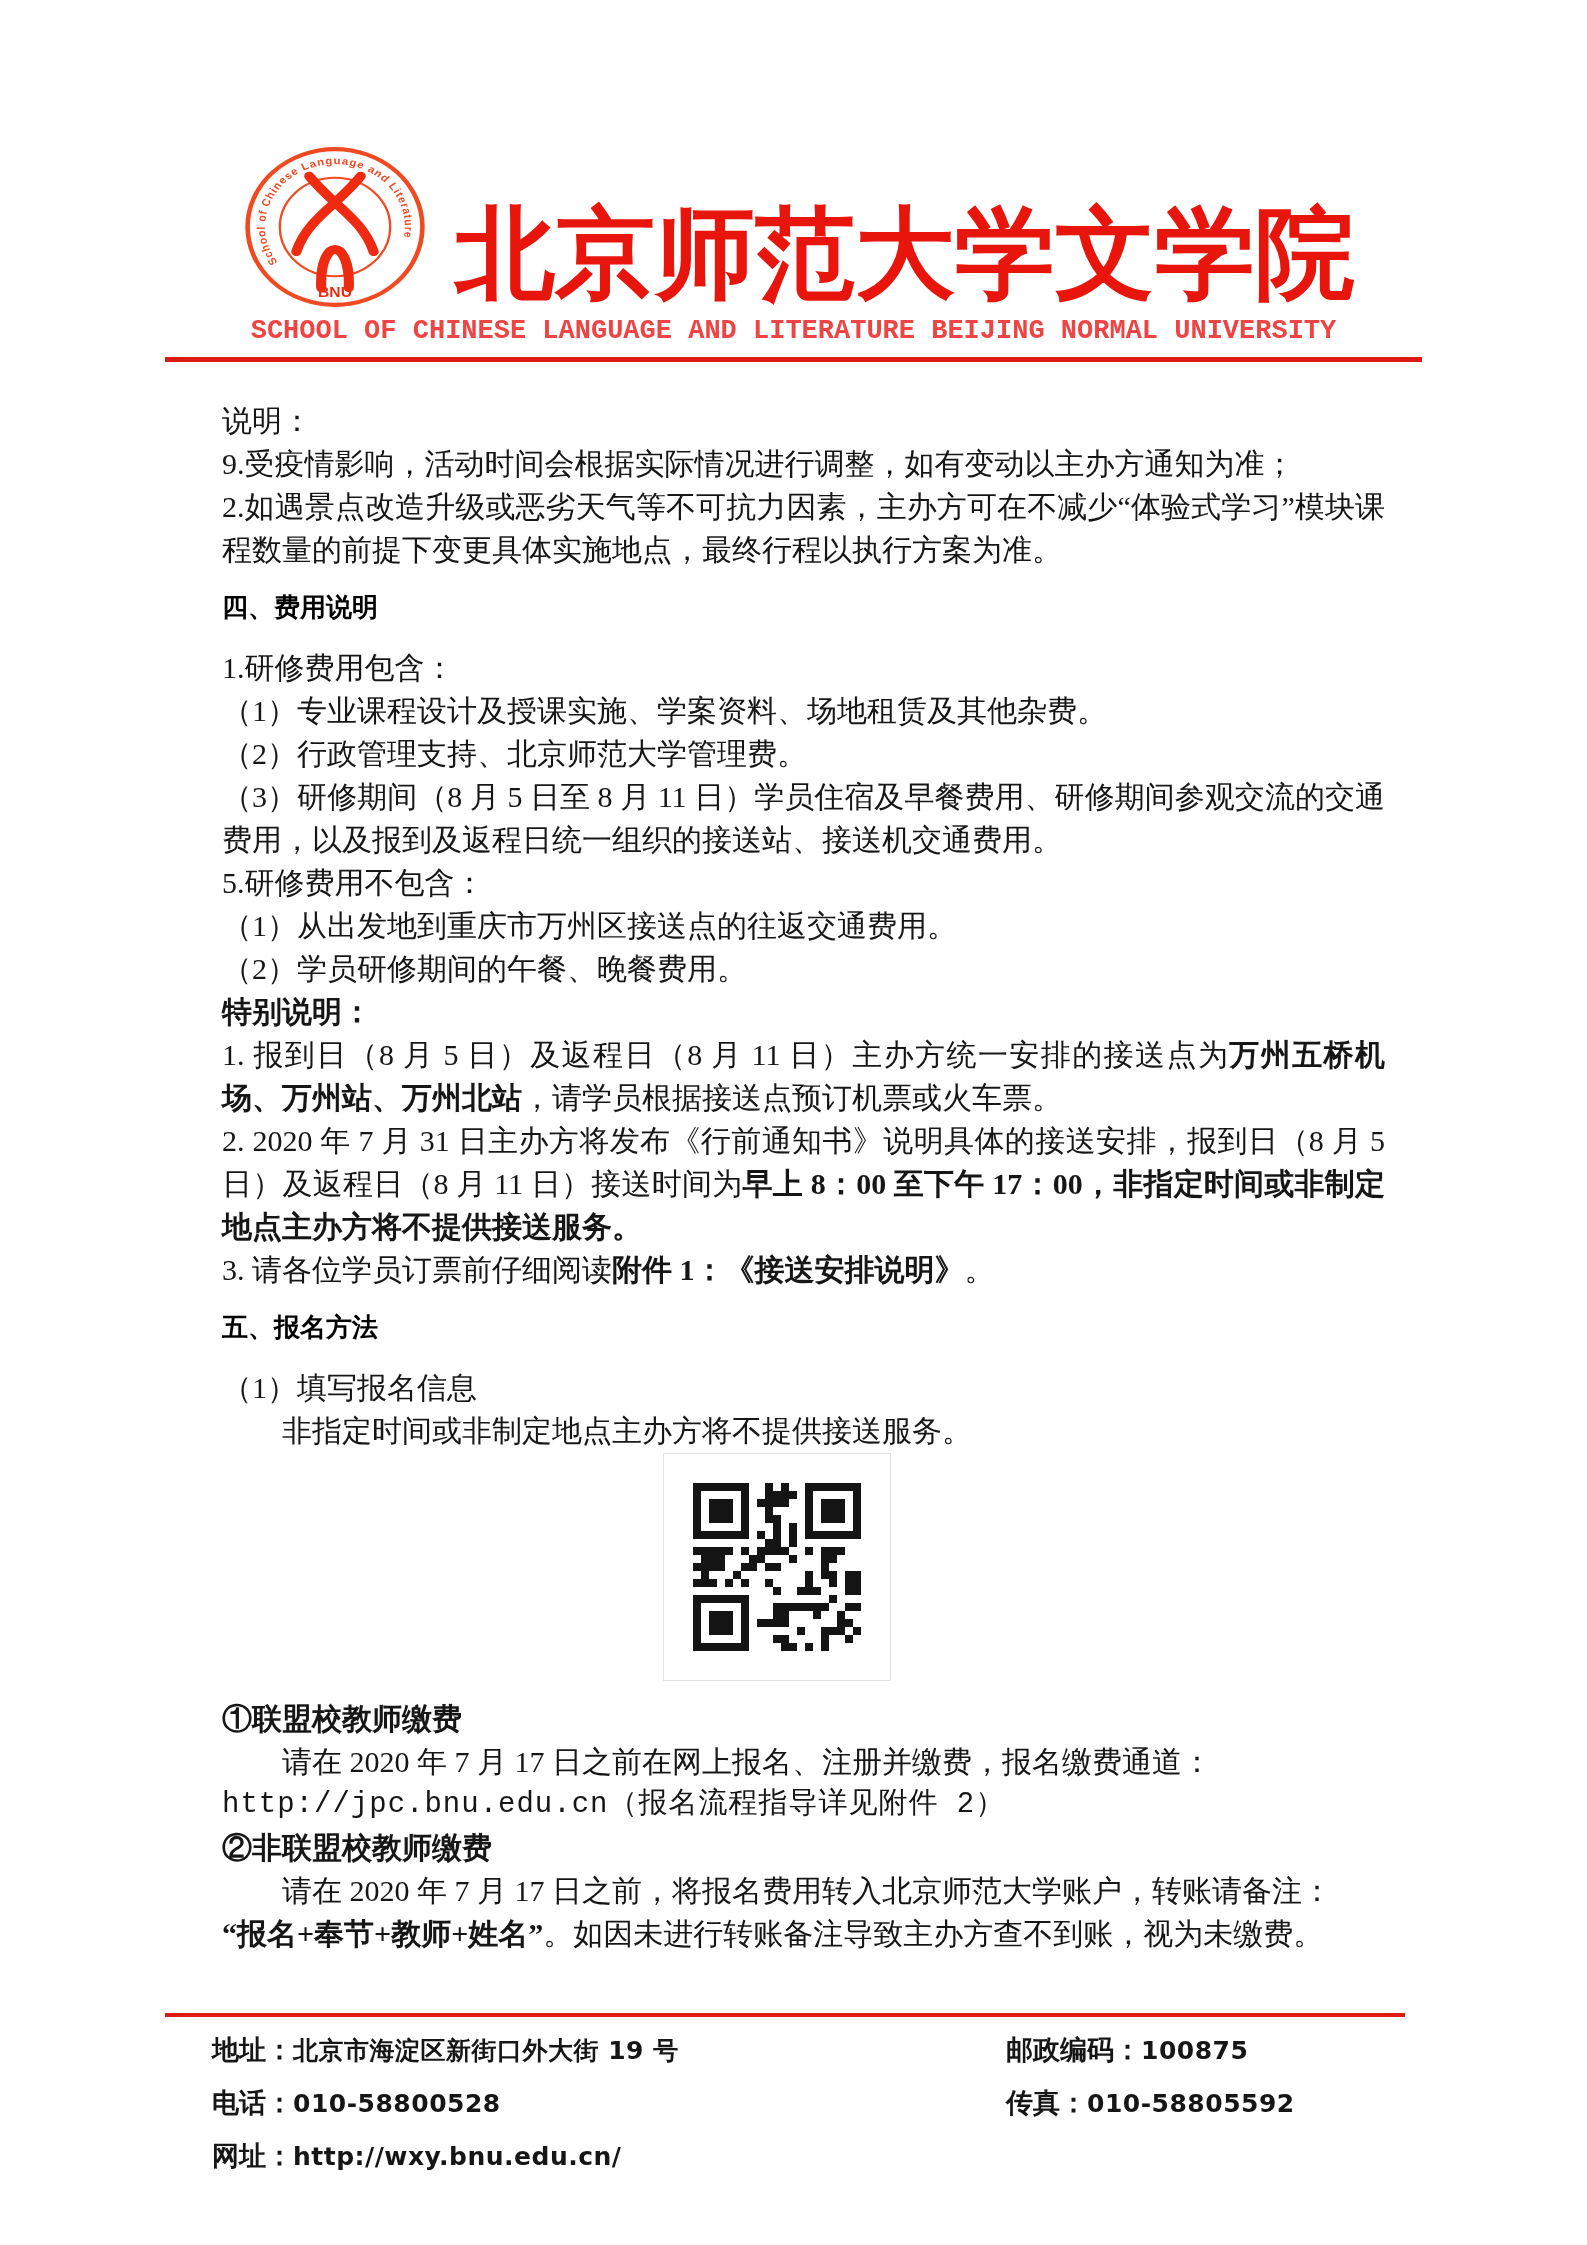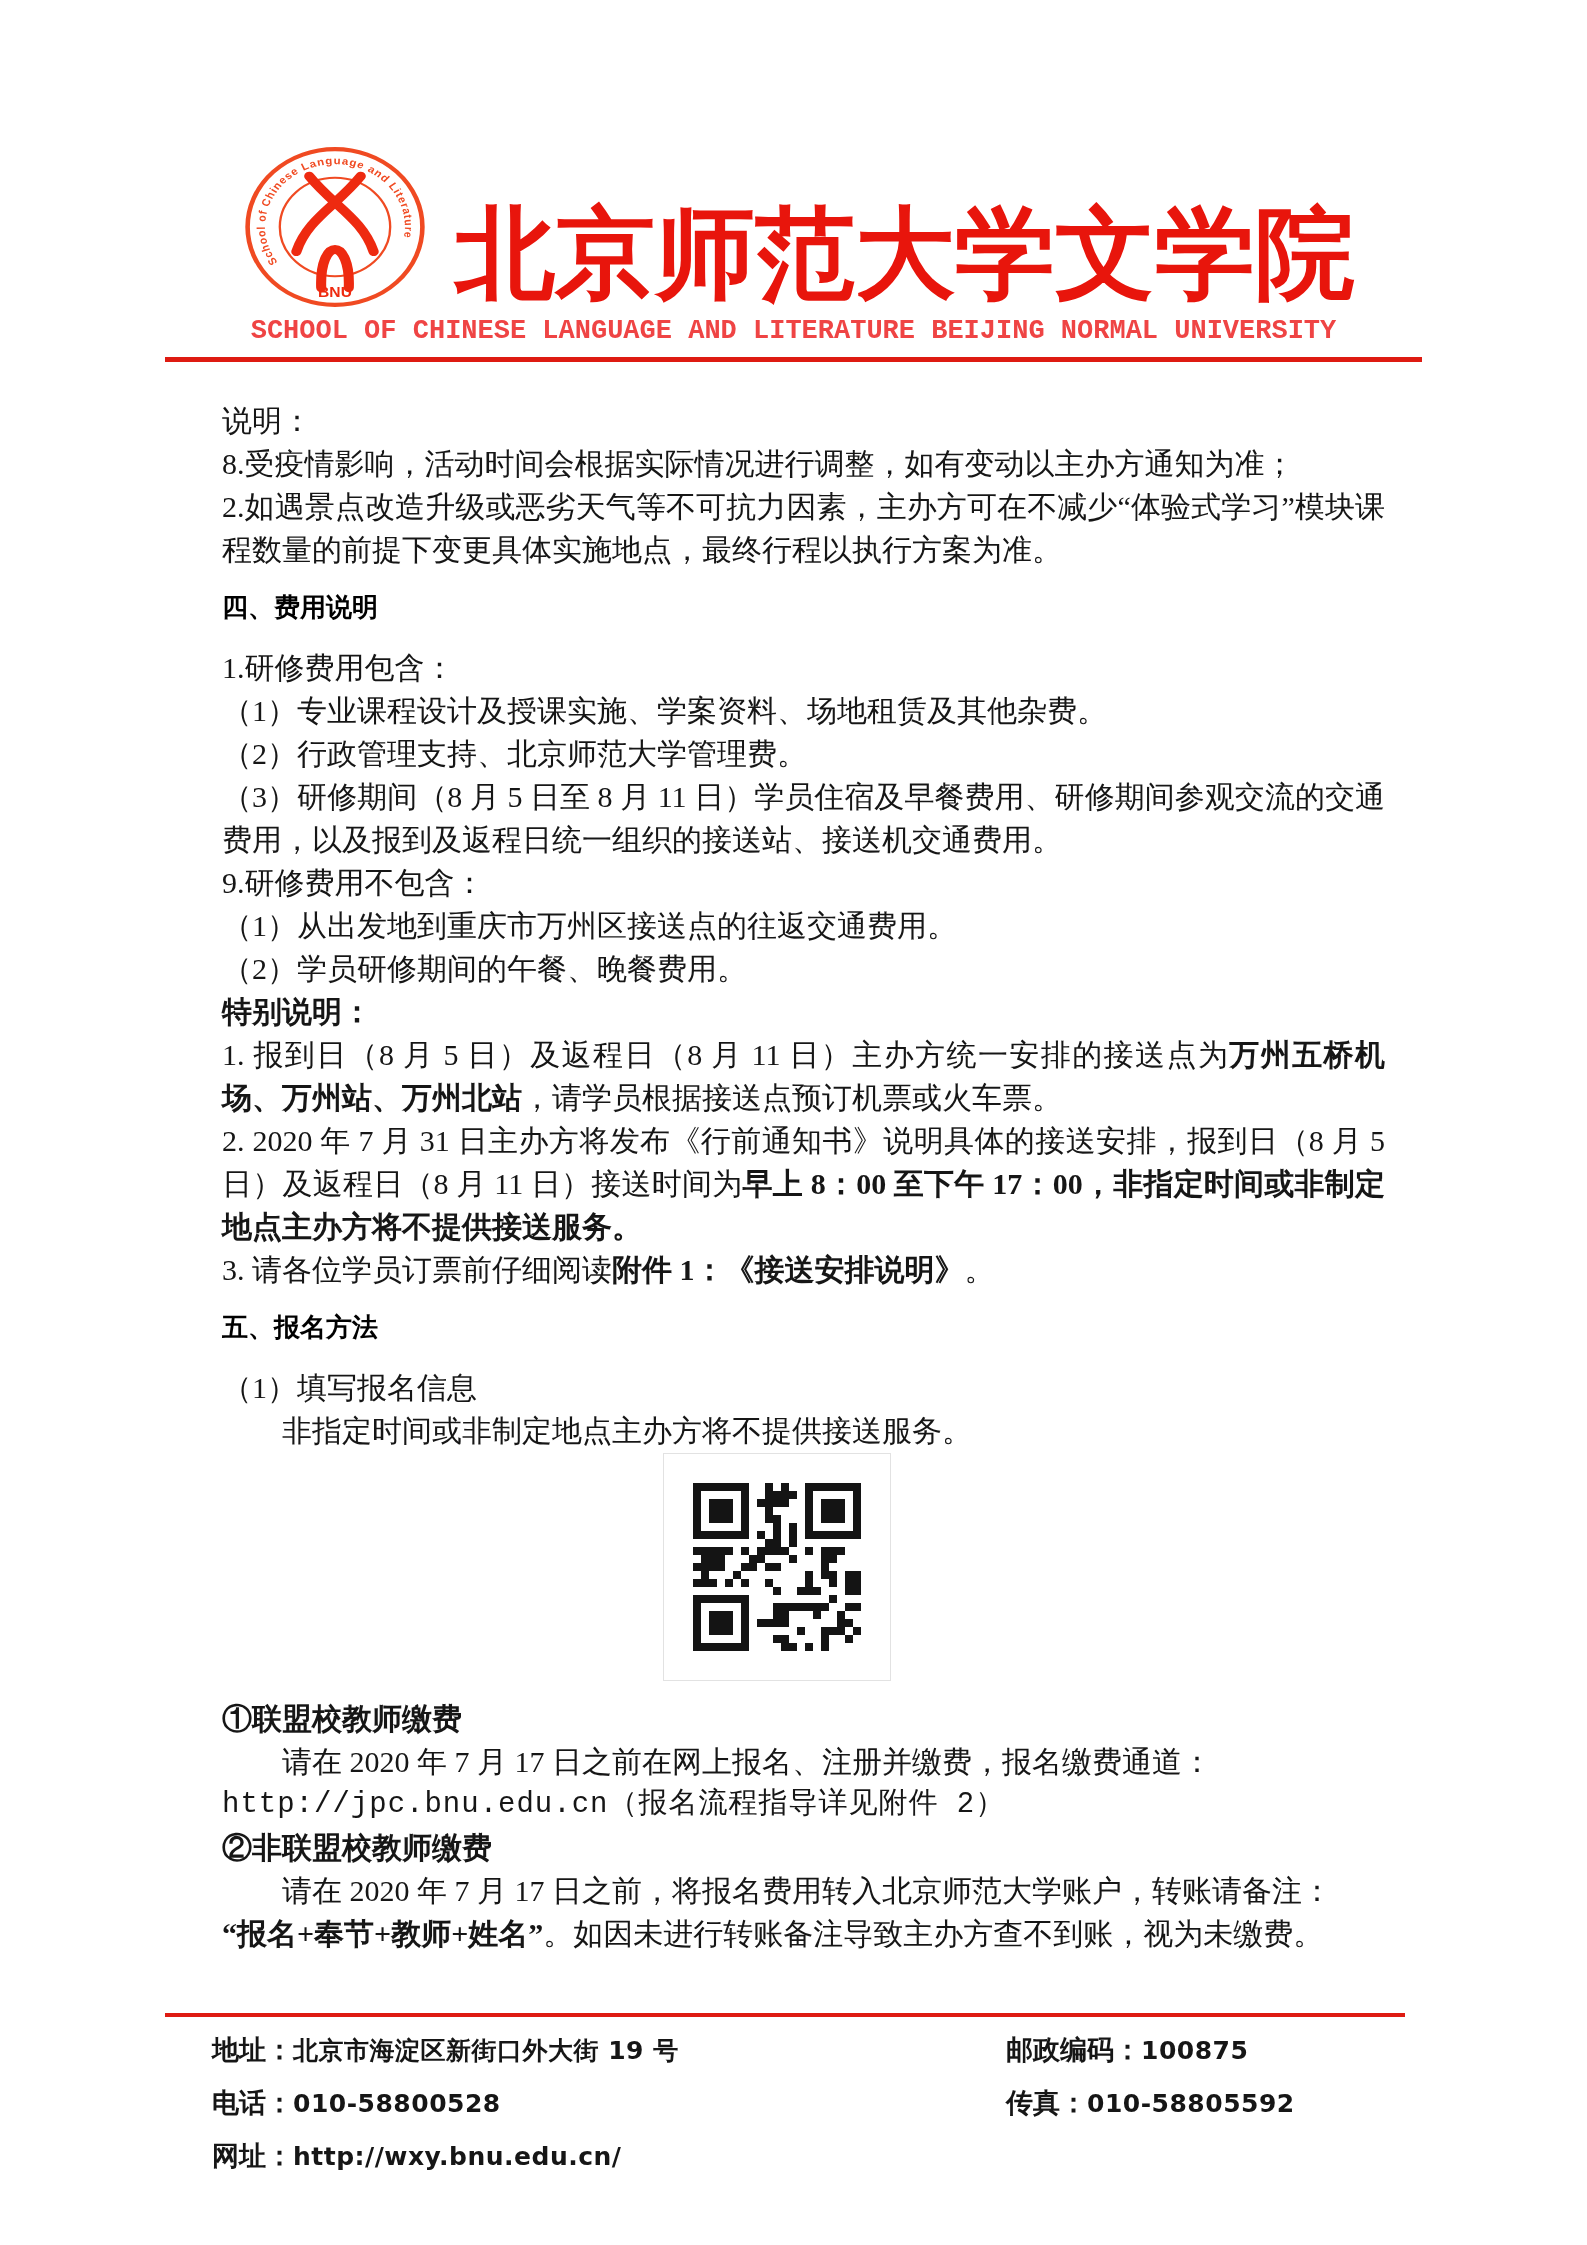--- a/index.html
+++ b/index.html
@@ -133,30 +133,30 @@
 
   <div class="title-cn">北京师范大学文学院</div>
 
   <div class="subtitle-en">SCHOOL OF CHINESE LANGUAGE AND LITERATURE BEIJING NORMAL UNIVERSITY</div>
 
   <div class="header-rule"></div>
 
   <main class="body-text">
 
     <p>说明：</p>
-    <p>8.受疫情影响，活动时间会根据实际情况进行调整，如有变动以主办方通知为准；</p>
+    <p>9.受疫情影响，活动时间会根据实际情况进行调整，如有变动以主办方通知为准；</p>
     <p>2.如遇景点改造升级或恶劣天气等不可抗力因素，主办方可在不减少“体验式学习”模块课程数量的前提下变更具体实施地点，最终行程以执行方案为准。</p>
 
     <h2 class="sec">四、费用说明</h2>
 
     <p>1.研修费用包含：</p>
     <p>（1）专业课程设计及授课实施、学案资料、场地租赁及其他杂费。</p>
     <p>（2）行政管理支持、北京师范大学管理费。</p>
     <p>（3）研修期间（8 月 5 日至 8 月 11 日）学员住宿及早餐费用、研修期间参观交流的交通费用，以及报到及返程日统一组织的接送站、接送机交通费用。</p>
-    <p>9.研修费用不包含：</p>
+    <p>5.研修费用不包含：</p>
     <p>（1）从出发地到重庆市万州区接送点的往返交通费用。</p>
     <p>（2）学员研修期间的午餐、晚餐费用。</p>
 
     <p class="strong">特别说明：</p>
     <p><span>1. 报到日（8 月 5 日）及返程日（8 月 11 日）主办方统一安排的接送点为</span><span class="b">万州五桥机场、万州站、万州北站</span><span>，请学员根据接送点预订机票或火车票。</span></p>
     <p><span>2. 2020 年 7 月 31 日主办方将发布《行前通知书》说明具体的接送安排，报到日（8 月 5 日）及返程日（8 月 11 日）接送时间为</span><span class="b">早上 8：00 至下午 17：00，非指定时间或非制定地点主办方将不提供接送服务。</span></p>
     <p><span>3. 请各位学员订票前仔细阅读</span><span class="b">附件 1：《接送安排说明》</span><span>。</span></p>
 
     <h2 class="sec">五、报名方法</h2>
 

